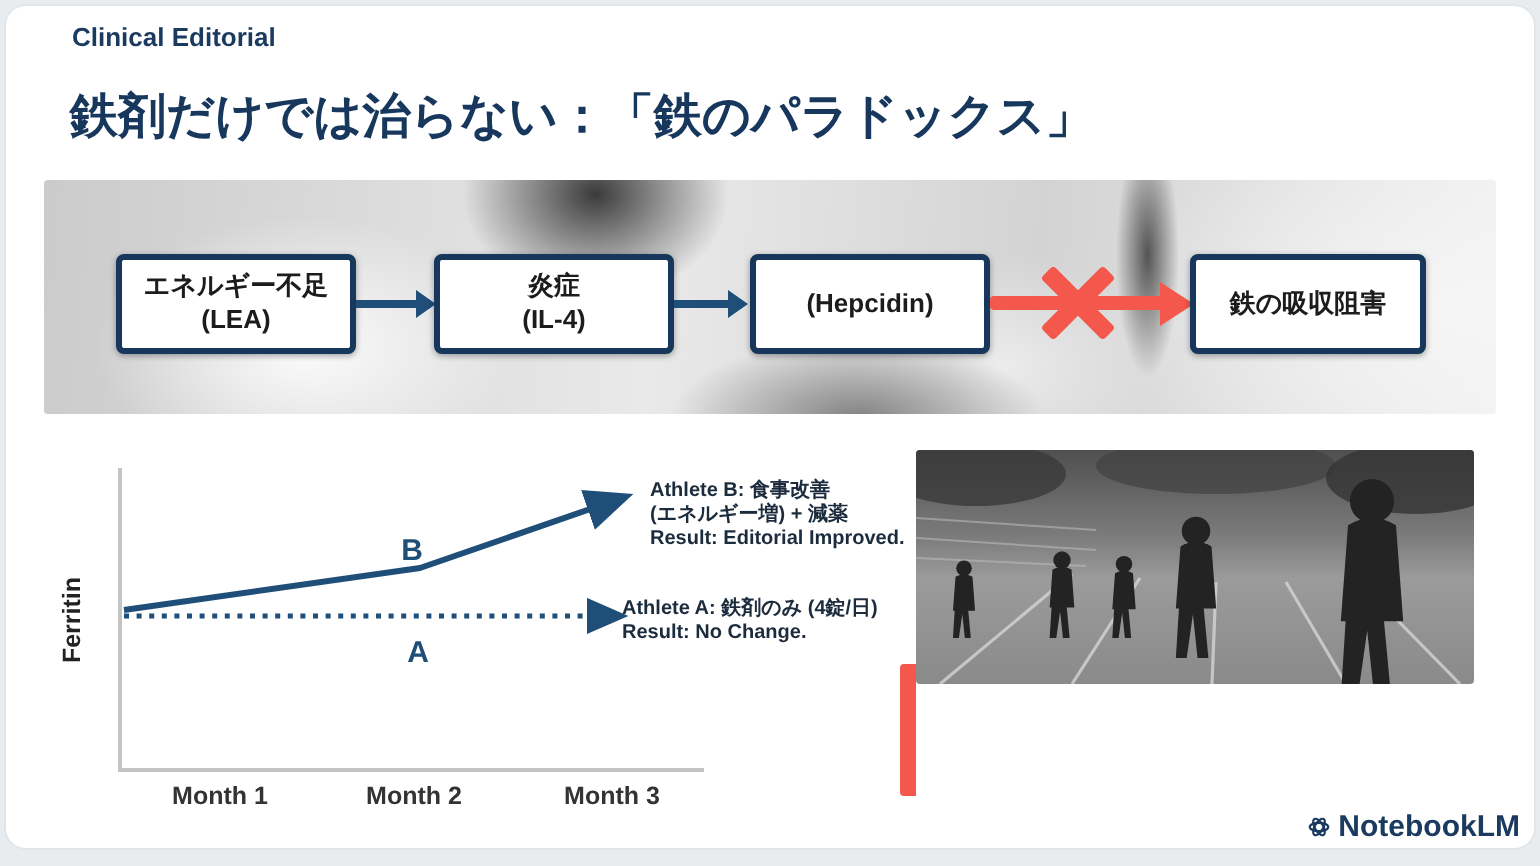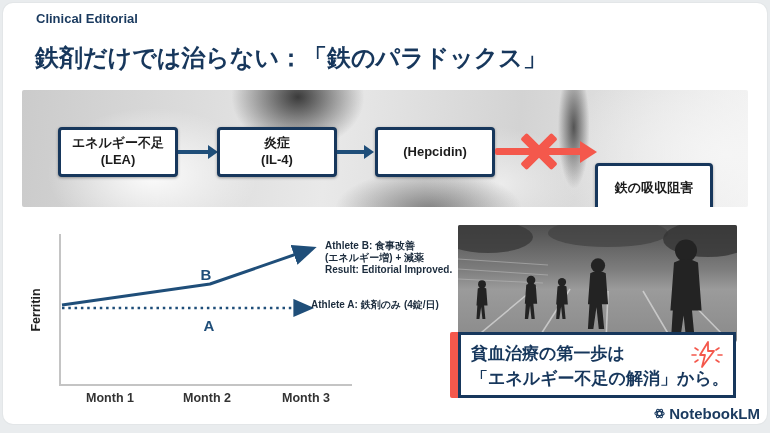--- a/index.html
+++ b/index.html
@@ -72,21 +72,21 @@
 
     <div class="fbox" style="left:353px;width:120px;">
       <span>(Hepcidin)</span>
     </div>
 
     <div class="rshaft" style="left:473px;width:87px;"></div>
     <div class="rhead" style="left:558px;"></div>
     <div class="xbar" style="left:495px;transform:rotate(45deg);"></div>
     <div class="xbar" style="left:495px;transform:rotate(-45deg);"></div>
 
-    <div class="fbox" style="left:573px;width:118px;margin-top:36px;">
+    <div class="fbox" style="left:573px;width:118px;">
       <span>鉄の吸収阻害</span>
     </div>
   </div>
 
   <div class="abs chart">
     <svg width="340" height="185" viewBox="0 0 340 185">
       <defs>
         <marker id="arr" orient="auto" markerWidth="9" markerHeight="8" refX="6" refY="3.5">
           <path d="M0,0 L8,3.5 L0,7 Z" fill="#1f4e79"></path>
         </marker>
@@ -103,20 +103,21 @@
     </svg>
   </div>
 
   <div class="anno" style="left:325px;top:240px;">
     <div>Athlete B: 食事改善</div>
     <div>(エネルギー増) + 減薬</div>
     <div>Result: Editorial Improved.</div>
   </div>
   <div class="anno" style="left:311px;top:299px;">
     <div>Athlete A: 鉄剤のみ (4錠/日)</div>
+    <div>Result: No Change.</div>
   </div>
 
   <div class="abs runners">
     <svg width="279" height="117" viewBox="0 0 279 117">
       <defs>
         <linearGradient id="sky" x1="0" y1="0" x2="0" y2="1">
           <stop offset="0" stop-color="#4f4f4f"></stop>
           <stop offset="0.38" stop-color="#7d7d7d"></stop>
           <stop offset="0.55" stop-color="#9b9b9b"></stop>
           <stop offset="1" stop-color="#8a8a8a"></stop>
@@ -144,37 +145,20 @@
       </g>
       <use href="#runner" transform="translate(24,60) scale(0.85)"></use>
       <use href="#runner" transform="translate(73,56) scale(0.95)"></use>
       <use href="#runner" transform="translate(104,58) scale(0.9)"></use>
       <use href="#runner" transform="translate(140,42) scale(1.55)"></use>
       <use href="#runner" transform="translate(228,28) scale(2.4)"></use>
     </svg>
   </div>
 
   <div class="abs callout-bar"></div>
-  <div class="abs callout">
-    <div class="callout-text">
-      <div>貧血治療の第一歩は</div>
-      <div>「エネルギー不足の解消」から。</div>
-    </div>
-    <svg class="bolt" width="40" height="34" viewBox="0 0 40 34">
-      <path d="M21,3 L13,16 L18,16 L15,28 L27,12 L21,12 Z" fill="none" stroke="#f4584c" stroke-width="1.8" stroke-linejoin="round"></path>
-      <g stroke="#f4584c" stroke-width="1.6" stroke-linecap="round">
-        <line x1="8" y1="9" x2="11" y2="11"></line>
-          <line x1="5" y1="16" x2="9" y2="16"></line>
-          <line x1="8" y1="23" x2="11" y2="21"></line>
-        <line x1="32" y1="9" x2="29" y2="11"></line>
-          <line x1="35" y1="16" x2="31" y2="16"></line>
-          <line x1="32" y1="23" x2="29" y2="21"></line>
-      </g>
-    </svg>
-  </div>
 
   <div class="abs brand">
     <svg width="11" height="11" viewBox="0 0 11 11">
       <g fill="none" stroke="#1a3a5f" stroke-width="1.1">
         <ellipse cx="5.5" cy="5.5" rx="4.6" ry="2.1"></ellipse>
         <ellipse cx="5.5" cy="5.5" rx="4.6" ry="2.1" transform="rotate(60 5.5 5.5)"></ellipse>
         <ellipse cx="5.5" cy="5.5" rx="4.6" ry="2.1" transform="rotate(120 5.5 5.5)"></ellipse>
       </g>
     </svg>
     <span>NotebookLM</span>

